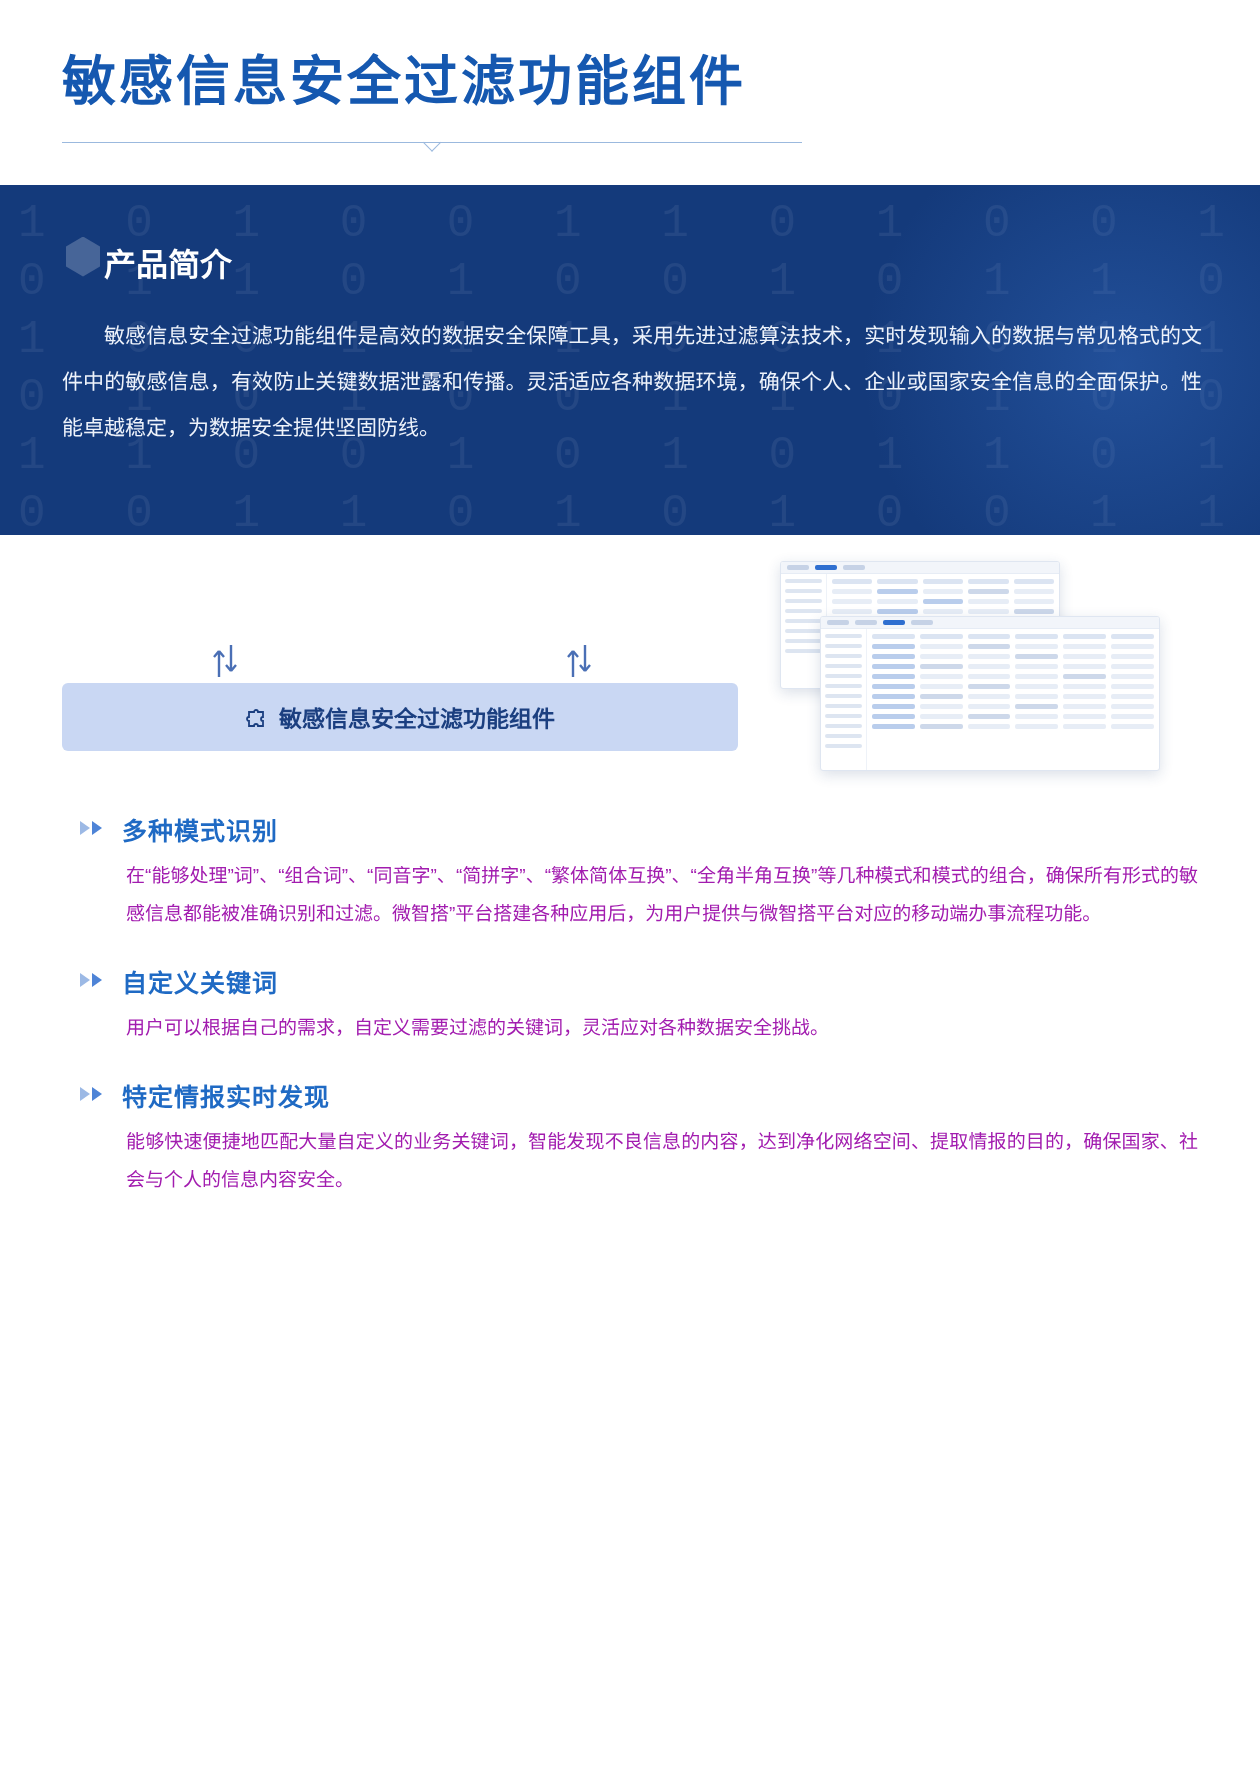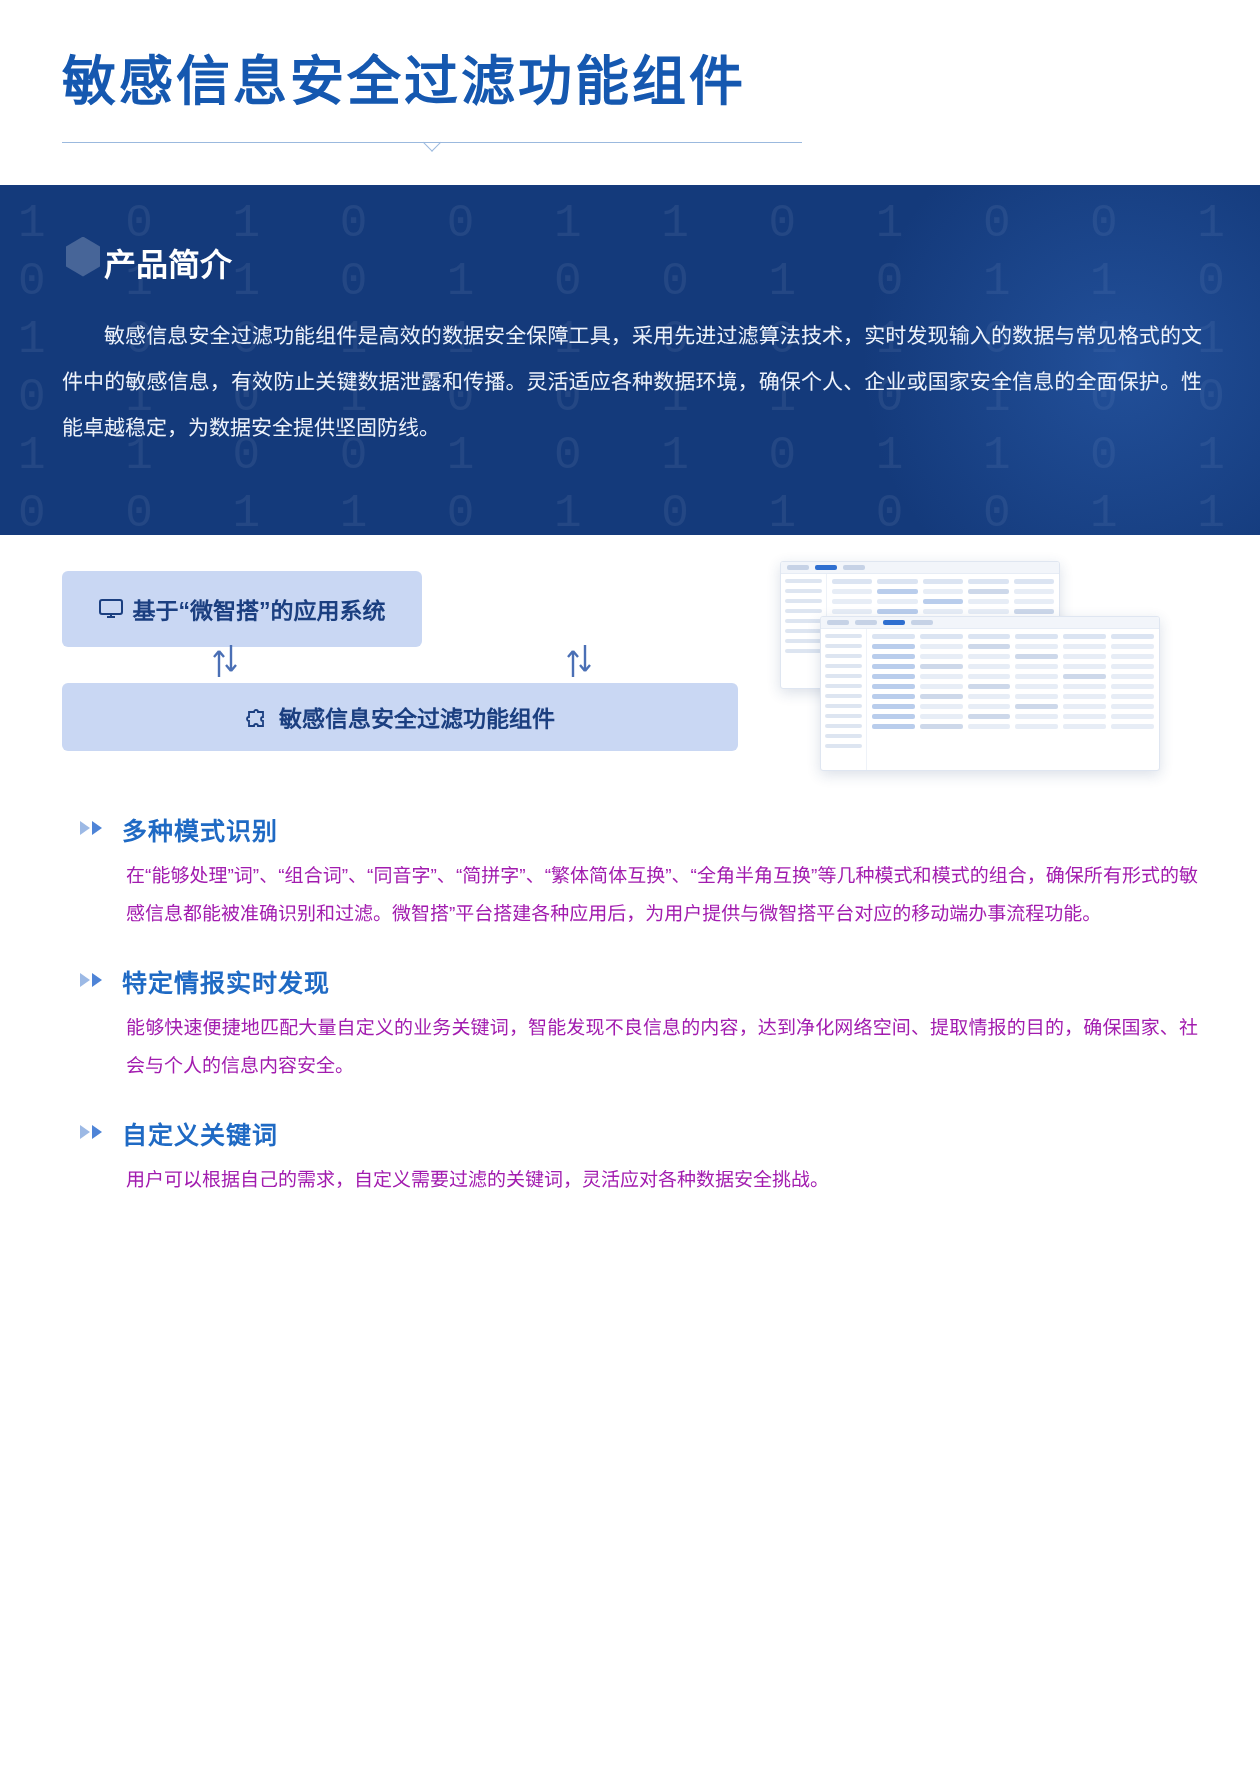--- a/index.html
+++ b/index.html
@@ -203,30 +203,20 @@
     <div class="glow"></div>
     <div class="badge-head">
       <span class="hex"></span>
       <span class="txt">产品简介</span>
     </div>
     <p class="intro-text">敏感信息安全过滤功能组件是高效的数据安全保障工具，采用先进过滤算法技术，实时发现输入的数据与常见格式的文件中的敏感信息，有效防止关键数据泄露和传播。灵活适应各种数据环境，确保个人、企业或国家安全信息的全面保护。性能卓越稳定，为数据安全提供坚固防线。</p>
   </section>
 
   
   <section class="arch">
-    <div class="arch-box" id="box-wzd">
-      <span class="mini-ico">
-        <svg width="24" height="20" viewBox="0 0 24 20">
-            <rect x="1" y="1" width="22" height="14" rx="2" fill="none" stroke="#1b3f80" stroke-width="2"></rect>
-            <line x1="8" y1="18" x2="16" y2="18" stroke="#1b3f80" stroke-width="2"></line>
-            <line x1="12" y1="15" x2="12" y2="18" stroke="#1b3f80" stroke-width="2"></line>
-          </svg>
-      </span>
-      <span>基于“微智搭”的应用系统</span>
-    </div>
 
 
     <div class="conn" id="conn1">
       <svg width="34" height="36" viewBox="0 0 34 36">
         <path d="M11 34 L11 8 M11 8 L6 14 M11 8 L16 14" fill="none" stroke="#4a6fb5" stroke-width="2.4"></path>
         <path d="M23 2 L23 28 M23 28 L18 22 M23 28 L28 22" fill="none" stroke="#4a6fb5" stroke-width="2.4"></path>
       </svg>
     </div>
     <div class="conn" id="conn2">
       <svg width="34" height="36" viewBox="0 0 34 36">
@@ -441,32 +431,32 @@
   </section>
 
   <section class="feature">
     <div class="feature-title">
       <span class="chev">
         <svg width="30" height="18" viewBox="0 0 30 18">
             <path d="M2 2 L12 9 L2 16 Z" fill="#4a7fd0" opacity="0.55"></path>
             <path d="M14 2 L24 9 L14 16 Z" fill="#2f6fd0" opacity="0.85"></path>
           </svg>
       </span>
-      <span>特定情报实时发现</span>
-    </div>
-    <p class="feature-body">能够快速便捷地匹配大量自定义的业务关键词，智能发现不良信息的内容，达到净化网络空间、提取情报的目的，确保国家、社会与个人的信息内容安全。</p>
+      <span>自定义关键词</span>
+    </div>
+    <p class="feature-body">用户可以根据自己的需求，自定义需要过滤的关键词，灵活应对各种数据安全挑战。</p>
   </section>
 
   <section class="feature">
     <div class="feature-title">
       <span class="chev">
         <svg width="30" height="18" viewBox="0 0 30 18">
             <path d="M2 2 L12 9 L2 16 Z" fill="#4a7fd0" opacity="0.55"></path>
             <path d="M14 2 L24 9 L14 16 Z" fill="#2f6fd0" opacity="0.85"></path>
           </svg>
       </span>
-      <span>自定义关键词</span>
-    </div>
-    <p class="feature-body">用户可以根据自己的需求，自定义需要过滤的关键词，灵活应对各种数据安全挑战。</p>
+      <span>特定情报实时发现</span>
+    </div>
+    <p class="feature-body">能够快速便捷地匹配大量自定义的业务关键词，智能发现不良信息的内容，达到净化网络空间、提取情报的目的，确保国家、社会与个人的信息内容安全。</p>
   </section>
 
 
 </div>
 
 </body></html>

